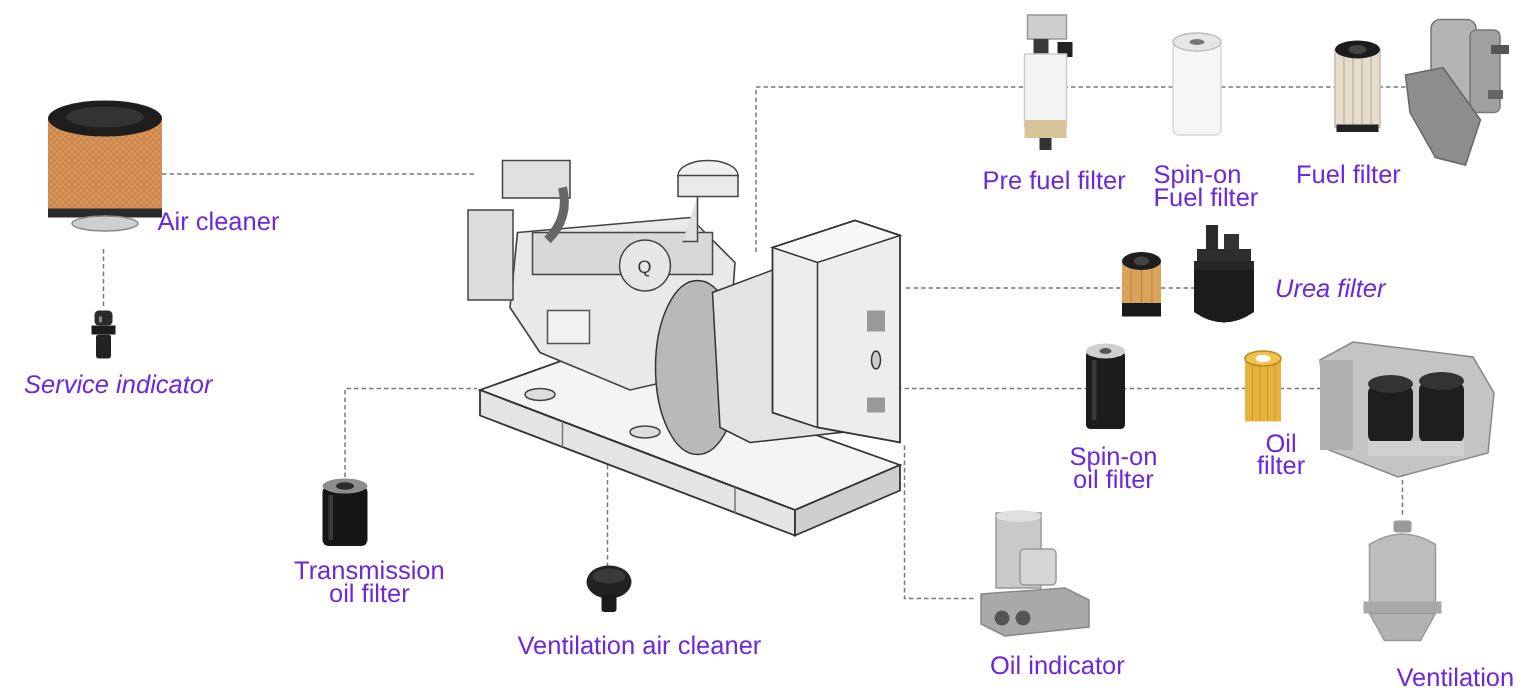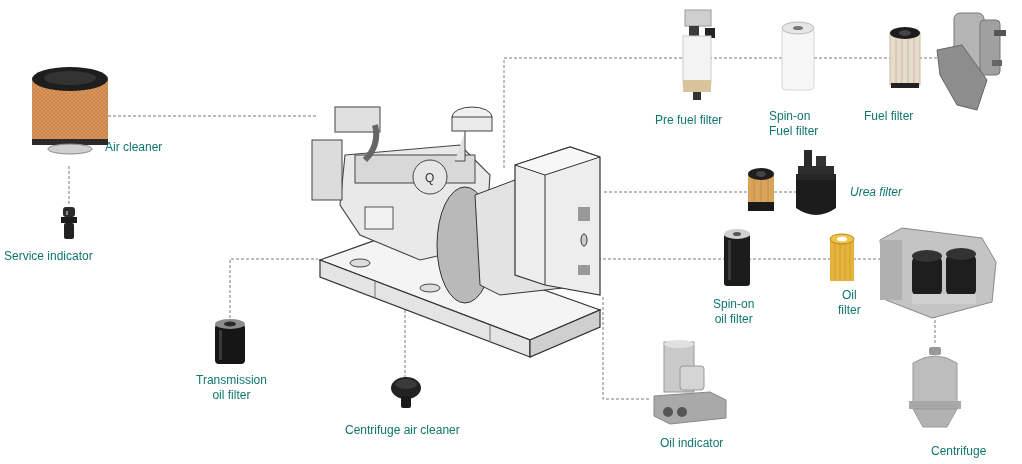--- a/index.html
+++ b/index.html
@@ -1,20 +1,20 @@
 <!DOCTYPE html>
 <html><head>
 <meta charset="utf-8">
 <style>
   html, body { margin: 0; padding: 0; background: #ffffff; }
   body { width: 1022px; height: 464px; position: relative; overflow: hidden;
          font-family: "Liberation Sans", sans-serif; color: #1a1a1a; }
   .stage { position: absolute; left: 0; top: 0; width: 1022px; height: 464px; }
   svg.lines { position: absolute; left: 0; top: 0; }
-  .lbl { position: absolute; font-size: 12px; line-height: 15px; color: #0f766e; white-space: nowrap; }
+  .lbl { position: absolute; font-size: 17px; line-height: 15px; color: #6d28d9; white-space: nowrap; }
   .center { text-align: center; }
   .part { position: absolute; }
 </style>
 </head>
 <body>
 
 <div class="stage">
 
   <svg class="lines" width="1022" height="464">
     <g stroke="#7a7a7a" stroke-width="1" stroke-dasharray="3,2" fill="none">
@@ -78,21 +78,21 @@
     <ellipse cx="40" cy="84" rx="22" ry="5" fill="#cfcfcf" stroke="#888"></ellipse>
   </svg>
   <div class="lbl" style="left:105px; top:140px;">Air cleaner</div>
 
   <svg class="part" style="left:58px; top:205px;" width="22" height="38">
     <rect x="5" y="2" width="12" height="10" rx="3" fill="#2b2b2b"></rect>
     <rect x="3" y="12" width="16" height="6" fill="#1c1c1c"></rect>
     <rect x="6" y="18" width="10" height="16" rx="2" fill="#222"></rect>
     <rect x="8" y="6" width="2" height="4" fill="#888"></rect>
   </svg>
-  <div class="lbl" style="left:4px; top:249px;">Service indicator</div>
+  <div class="lbl" style="left:16px; top:249px;font-style:italic;">Service indicator</div>
 
   <svg class="part" style="left:675px; top:8px;" width="50" height="95">
     <rect x="10" y="2" width="26" height="16" fill="#cfcfcf" stroke="#999"></rect>
     <rect x="30" y="20" width="10" height="10" fill="#222"></rect>
     <rect x="14" y="18" width="10" height="10" fill="#3a3a3a"></rect>
     <rect x="8" y="28" width="28" height="48" fill="#f3f3f3" stroke="#ccc"></rect>
     <rect x="8" y="72" width="28" height="12" fill="#d8c49a"></rect>
     <rect x="18" y="84" width="8" height="8" fill="#333"></rect>
   </svg>
   <div class="lbl" style="left:655px; top:113px;">Pre fuel filter</div>
@@ -186,21 +186,21 @@
     <ellipse cx="89" cy="32" rx="15" ry="6" fill="#333"></ellipse>
     <rect x="40" y="72" width="64" height="10" fill="#d0d0d0"></rect>
   </svg>
 
   <svg class="part" style="left:905px; top:345px;" width="60" height="90">
     <rect x="24" y="2" width="12" height="8" rx="2" fill="#999"></rect>
     <path d="M8 18 q22 -14 44 0 v40 h-44 z" fill="#bdbdbd" stroke="#999"></path>
     <rect x="4" y="56" width="52" height="8" fill="#a8a8a8"></rect>
     <path d="M8 64 h44 l-10 18 h-24 z" fill="#b2b2b2" stroke="#999"></path>
   </svg>
-  <div class="lbl" style="left:931px; top:444px;">Centrifuge</div>
+  <div class="lbl" style="left:931px; top:444px;">Ventilation</div>
 
   <svg class="part" style="left:650px; top:338px;" width="80" height="88">
     <rect x="14" y="4" width="30" height="50" fill="#c9c9c9" stroke="#999"></rect>
     <ellipse cx="29" cy="6" rx="15" ry="4" fill="#e0e0e0"></ellipse>
     <rect x="30" y="28" width="24" height="24" rx="3" fill="#d5d5d5" stroke="#999"></rect>
     <polygon points="4,58 60,54 76,62 76,80 20,86 4,78" fill="#a9a9a9" stroke="#888"></polygon>
     <circle cx="18" cy="74" r="5" fill="#555"></circle>
     <circle cx="32" cy="74" r="5" fill="#555"></circle>
   </svg>
   <div class="lbl" style="left:660px; top:436px;">Oil indicator</div>
@@ -214,15 +214,15 @@
   <div class="lbl center" style="left:196px; top:373px;">
     <div>Transmission</div>
     <div>oil filter</div>
   </div>
 
   <svg class="part" style="left:390px; top:376px;" width="32" height="36">
     <ellipse cx="16" cy="12" rx="15" ry="11" fill="#222"></ellipse>
     <ellipse cx="16" cy="8" rx="11" ry="5" fill="#3a3a3a"></ellipse>
     <rect x="11" y="20" width="10" height="12" rx="2" fill="#1a1a1a"></rect>
   </svg>
-  <div class="lbl" style="left:345px; top:423px;">Centrifuge air cleaner</div>
+  <div class="lbl" style="left:345px; top:423px;">Ventilation air cleaner</div>
 
 </div>
 
 </body></html>

